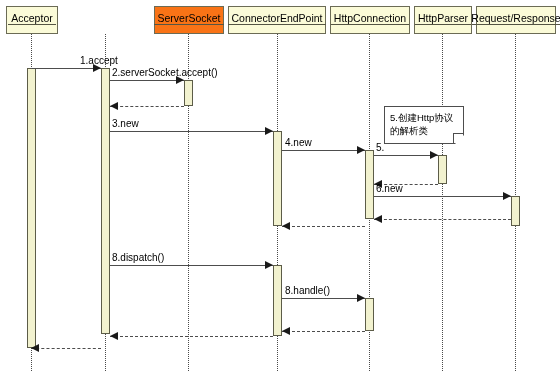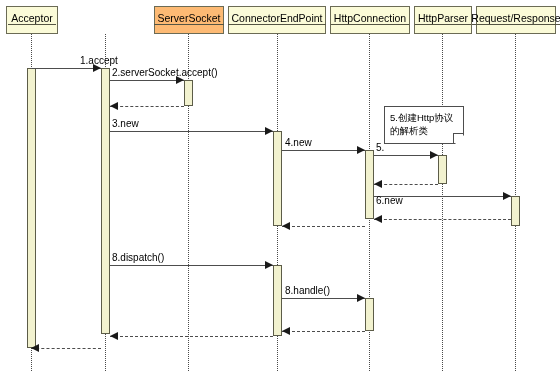--- a/index.html
+++ b/index.html
@@ -115,21 +115,21 @@
     <div class="lifeline" style="left: 31px; top: 34px; height: 337px;"></div>
     <div class="lifeline" style="left: 105px; top: 34px; height: 337px;"></div>
     <div class="lifeline" style="left: 188px; top: 34px; height: 337px;"></div>
     <div class="lifeline" style="left: 277px; top: 34px; height: 337px;"></div>
     <div class="lifeline" style="left: 369px; top: 34px; height: 337px;"></div>
     <div class="lifeline" style="left: 442px; top: 34px; height: 337px;"></div>
     <div class="lifeline" style="left: 515px; top: 34px; height: 337px;"></div>
     <div class="participant" style="left: 6px; top: 6px; width: 52px; height: 28px; background: rgb(251, 251, 216); border-color: rgb(107, 107, 85);">
       <span class="pname">Acceptor</span>
     </div>
-    <div class="participant" style="left: 154px; top: 6px; width: 70px; height: 28px; background: #fdba74; border-color: rgb(107, 107, 85);">
+    <div class="participant" style="left: 154px; top: 6px; width: 70px; height: 28px; background: #f97316; border-color: rgb(107, 107, 85);">
       <span class="pname">ServerSocket</span>
     </div>
     <div class="participant" style="left: 330px; top: 6px; width: 80px; height: 28px; background: rgb(251, 251, 216); border-color: rgb(107, 107, 85);">
       <span class="pname">HttpConnection</span>
     </div>
     <div class="participant" style="left: 228px; top: 6px; width: 98px; height: 28px; background: rgb(251, 251, 216); border-color: rgb(107, 107, 85);">
       <span class="pname">ConnectorEndPoint</span>
     </div>
     <div class="participant" style="left: 476px; top: 6px; width: 80px; height: 28px; background: rgb(251, 251, 216); border-color: rgb(107, 107, 85);">
       <span class="pname">Request/Response</span>
@@ -160,21 +160,21 @@
     <div class="msg-line" style="left: 282px; top: 150px; width: 83px; border-top-color: rgb(77, 77, 77);"></div>
     <div class="arrowhead right" style="top: 146px; left: 357px;"></div>
     <div class="msg-label" style="left: 285px; top: 137px;">4.new</div>
     <div class="msg-line" style="left: 374px; top: 155px; width: 64px; border-top-color: rgb(77, 77, 77);"></div>
     <div class="arrowhead right" style="top: 151px; left: 430px;"></div>
     <div class="msg-label" style="left: 376px; top: 142px;">5.</div>
     <div class="msg-line ret" style="left: 374px; top: 184px; width: 64px; border-top-color: rgb(77, 77, 77);"></div>
     <div class="arrowhead left" style="top: 180px; left: 374px;"></div>
     <div class="msg-line" style="left: 374px; top: 196px; width: 137px; border-top-color: rgb(77, 77, 77);"></div>
     <div class="arrowhead right" style="top: 192px; left: 503px;"></div>
-    <div class="msg-label" style="left: 376px; top: 195px;">6.new</div>
+    <div class="msg-label" style="left: 376px; top: 183px;">6.new</div>
     <div class="msg-line ret" style="left: 374px; top: 219px; width: 137px; border-top-color: rgb(77, 77, 77);"></div>
     <div class="arrowhead left" style="top: 215px; left: 374px;"></div>
     <div class="msg-line ret" style="left: 282px; top: 226px; width: 83px; border-top-color: rgb(77, 77, 77);"></div>
     <div class="arrowhead left" style="top: 222px; left: 282px;"></div>
     <div class="msg-line" style="left: 110px; top: 265px; width: 163px; border-top-color: rgb(77, 77, 77);"></div>
     <div class="arrowhead right" style="top: 261px; left: 265px;"></div>
     <div class="msg-label" style="left: 112px; top: 252px;">8.dispatch()</div>
     <div class="msg-line" style="left: 282px; top: 298px; width: 83px; border-top-color: rgb(77, 77, 77);"></div>
     <div class="arrowhead right" style="top: 294px; left: 357px;"></div>
     <div class="msg-label" style="left: 285px; top: 285px;">8.handle()</div>

